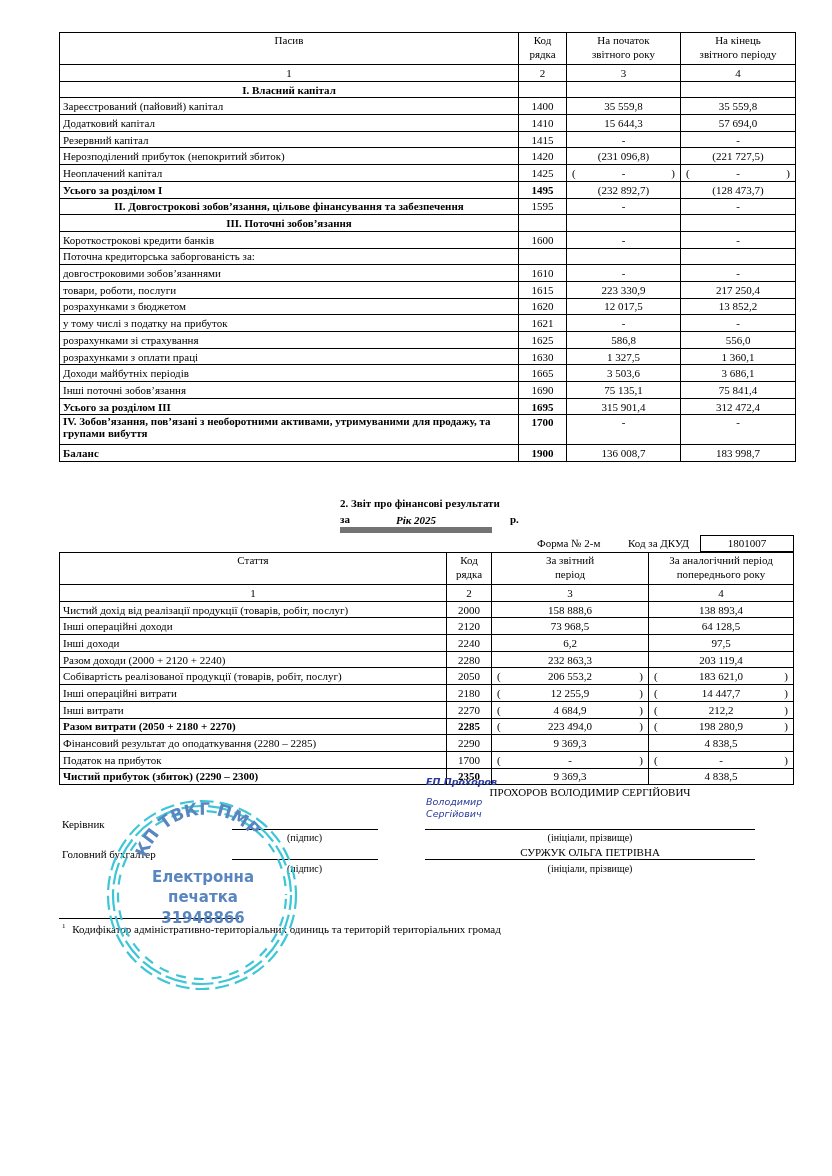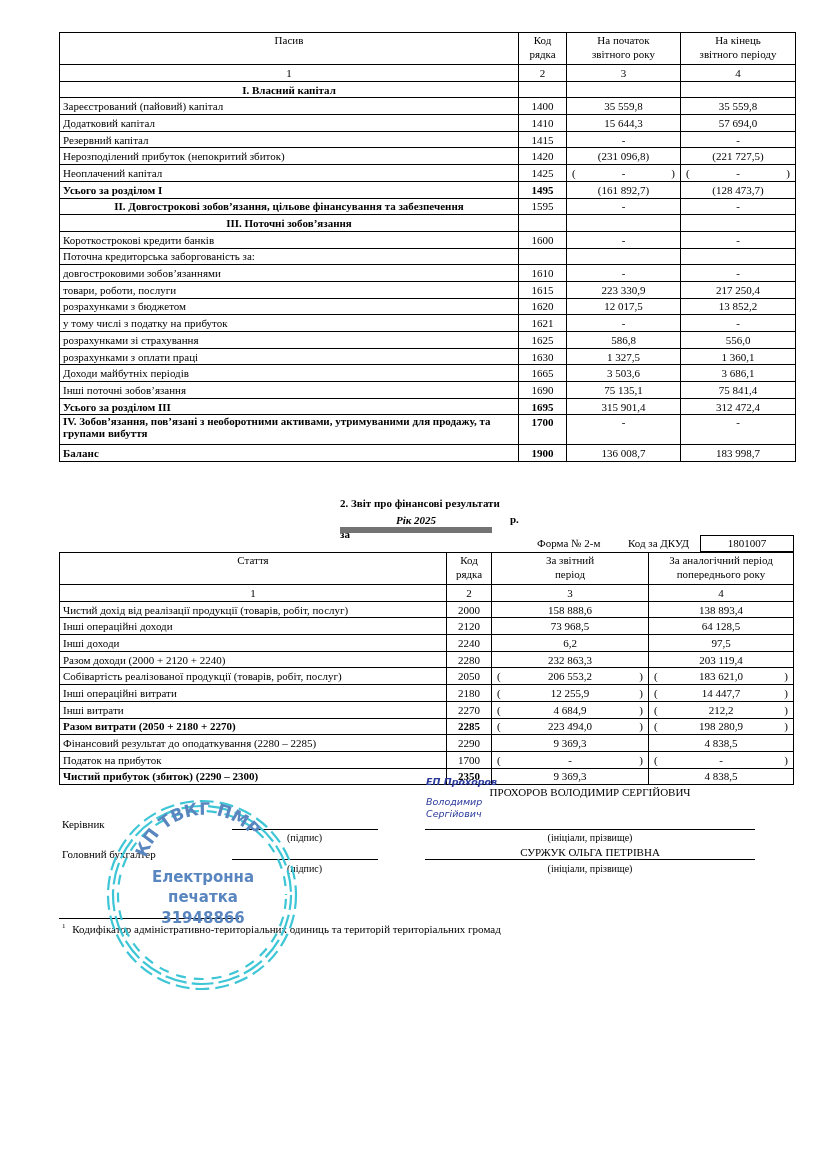--- a/index.html
+++ b/index.html
@@ -96,21 +96,21 @@
           <div class="par">
             <span>(</span>
             <span>-</span>
             <span>)</span>
           </div>
         </td>
       </tr>
       <tr>
         <td class="b">Усього за розділом I</td>
         <td class="c b">1495</td>
-        <td class="c">(161 892,7)</td>
+        <td class="c">(232 892,7)</td>
         <td class="c">(128 473,7)</td>
       </tr>
       <tr>
         <td class="c b">II. Довгострокові зобов’язання, цільове фінансування та забезпечення</td>
         <td class="c">1595</td>
         <td class="c">-</td>
         <td class="c">-</td>
       </tr>
       <tr>
         <td class="c b">III. Поточні зобов’язання</td>
@@ -193,21 +193,21 @@
       <tr>
         <td class="b">Баланс</td>
         <td class="c b">1900</td>
         <td class="c">136 008,7</td>
         <td class="c">183 998,7</td>
       </tr>
     </tbody>
 </table>
 
 <div class="abs b" style="left:340px; top:497px; font-size:11px;">2. Звіт про фінансові результати</div>
-<div class="abs b" style="left:340px; top:513px;margin-top:15px;">за</div>
+<div class="abs b" style="left:340px; top:513px;">за</div>
 <div class="abs b c" style="left:340px; top:513px; width:152px; border-bottom:6px solid #737373; line-height:14px;font-style:italic;">Рік 2025</div>
 <div class="abs b" style="left:510px; top:513px;">р.</div>
 
 <div class="abs" style="left:537px; top:537px;">Форма № 2-м</div>
 <div class="abs" style="left:628px; top:537px;">Код за ДКУД</div>
 <div class="abs c" style="left:700px; top:535px; width:92px; height:15px; border:1px solid #000; line-height:15px;">1801007</div>
 
 <table id="t2">
   <colgroup>
       <col style="width:387px">

